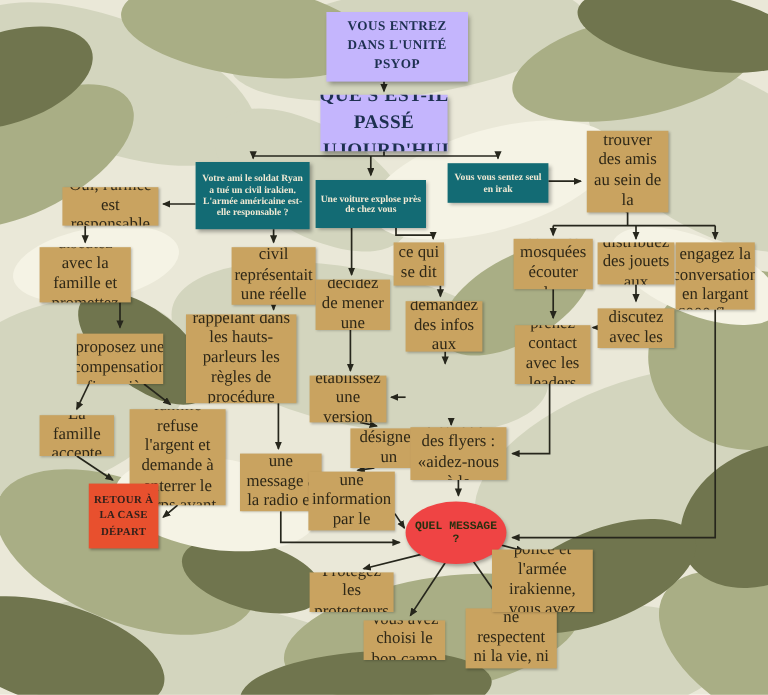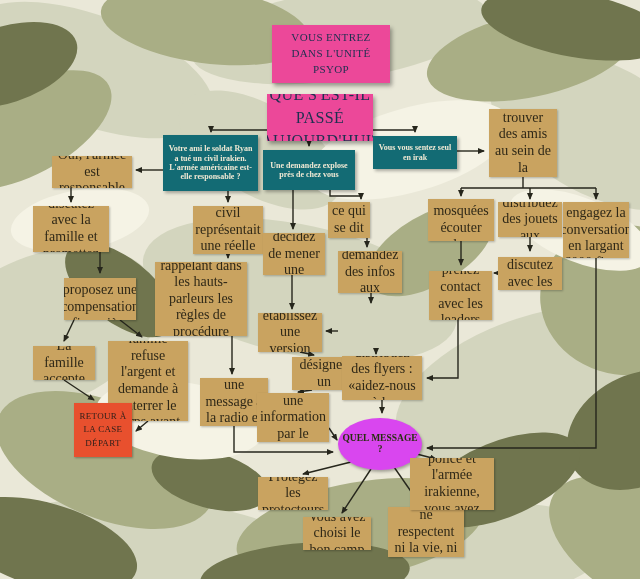--- a/index.html
+++ b/index.html
@@ -14,58 +14,58 @@
     position:absolute;
     display:flex;align-items:center;justify-content:center;
     text-align:center;
     box-sizing:border-box;
     padding:2px 3px;
     line-height:1.18;
     z-index:2;
     overflow:hidden;
   }
   .teal-header{
-    background:#ec4899;
+    background:#c4b5fd;
     color:#1d3050;
-    font-weight:normal;
+    font-weight:bold;
     font-size:11px;
     letter-spacing:.4px;
     line-height:1.45;
     box-shadow:2px 3px 4px rgba(0,0,0,.35);
-    margin-top:15px;
   }
   .teal{
     background:#136b74;
     color:#f0e9d4;
     font-weight:bold;
     font-size:8px;
     box-shadow:2px 2px 3px rgba(0,0,0,.3);
   }
   .tan{
     background:#c9a360;
     color:#2f2817;
     font-size:14px;
     box-shadow:1px 1px 2px rgba(0,0,0,.25);
   }
   .red{
     background:#e8502e;
     color:#33201a;
-    font-weight:normal;
+    font-weight:bold;
     font-size:9px;
     letter-spacing:.3px;
     line-height:1.5;
     box-shadow:1px 1px 2px rgba(0,0,0,.3);
   }
   .green-ellipse{
-    background:#d946ef;
+    background:#ef4444;
     color:#27300f;
     font-weight:bold;
     font-size:9.5px;
     border-radius:50%;
     box-shadow:1px 2px 3px rgba(0,0,0,.3);
+    font-family:Liberation Mono, monospace;
   }
 </style>
 </head>
 <body>
 
 <div id="stage">
 
   <svg class="layer" width="640" height="579" aria-hidden="true">
     <rect x="0" y="0" width="640" height="579" fill="#eae8d8"></rect>
     <g fill="#d3d5be">
@@ -157,21 +157,21 @@
       <path d="M371,469 L342,513" marker-end="url(#arr)"></path>
       <path d="M394,467 L419,503" marker-end="url(#arr)"></path>
       <path d="M409,452 L436,459" marker-end="url(#arr)"></path>
     </g>
   </svg>
 
   <div class="node teal-header" style="left:272px;top:10px;width:118px;height:58px">VOUS ENTREZ DANS L'UNITÉ PSYOP</div>
   <div class="node teal-header" style="left:267px;top:79px;width:106px;height:47px;font-size:16px">QUE S'EST-IL PASSÉ AUJOURD'HUI?</div>
 
   <div class="node teal" style="left:163px;top:135px;width:95px;height:56px">Votre ami le soldat Ryan a tué un civil irakien. L'armée américaine est-elle responsable ?</div>
-  <div class="node teal" style="left:263px;top:150px;width:92px;height:40px">Une demandez explose près de chez vous</div>
+  <div class="node teal" style="left:263px;top:150px;width:92px;height:40px">Une voiture explose près de chez vous</div>
   <div class="node teal" style="left:373px;top:136px;width:84px;height:33px">Vous vous sentez seul en irak</div>
 
   <div class="node tan" style="left:489px;top:109px;width:68px;height:68px">Vous décidez de trouver des amis au sein de la population irakienne</div>
   <div class="node tan" style="left:52px;top:156px;width:80px;height:32px">Oui, l'armée est responsable</div>
   <div class="node tan" style="left:33px;top:206px;width:76px;height:46px">Vous discutez avec la famille et promettez une enquête</div>
   <div class="node tan" style="left:64px;top:278px;width:72px;height:42px">Vous proposez une compensation financière</div>
   <div class="node tan" style="left:33px;top:346px;width:62px;height:34px">La famille accepte</div>
   <div class="node tan" style="left:108px;top:341px;width:80px;height:80px">Comme souvent, la famille refuse l'argent et demande à enterrer le corps avant le coucher du accepte</div>
   <div class="node red" style="left:74px;top:403px;width:58px;height:54px">RETOUR À LA CASE DÉPART</div>
 

